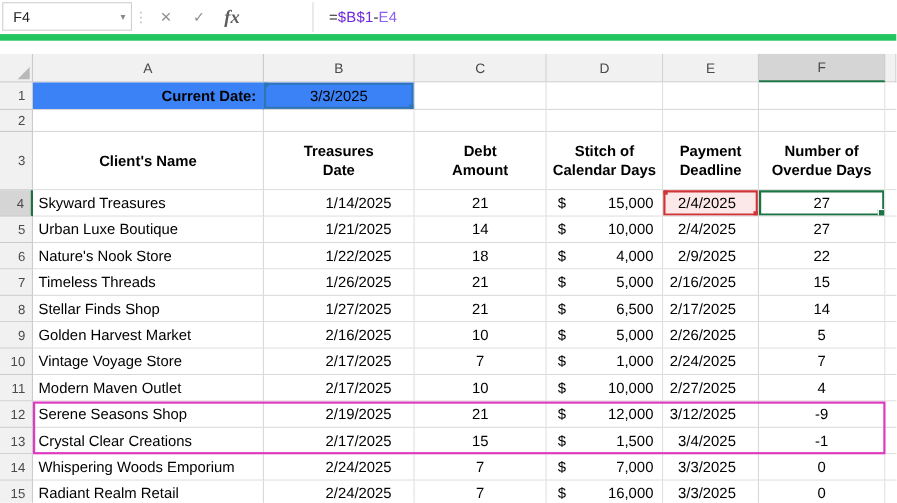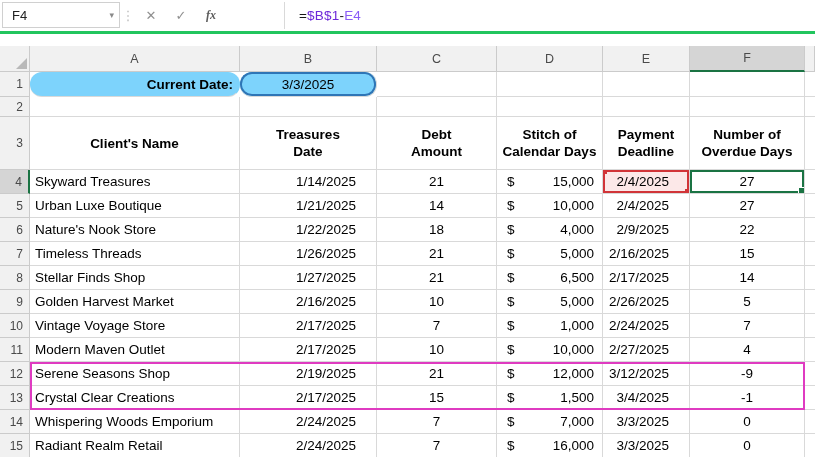--- a/index.html
+++ b/index.html
@@ -1,31 +1,31 @@
 <!DOCTYPE html>
 <html><head>
 <meta charset="utf-8">
 <style>
   html,body{margin:0;padding:0;}
   body{
     width:815px;height:457px;overflow:hidden;background:#fff;position:relative;
     font-family:"Liberation Sans",sans-serif;-webkit-font-smoothing:antialiased;
   }
   
-  .topbar{height:31px;display:flex;align-items:stretch;border-bottom:3px solid #22c55e;background:#fff;}
+  .topbar{height:31px;display:flex;align-items:stretch;border-bottom:6px solid #22c55e;background:#fff;}
   .namebox{
     width:102px;display:flex;align-items:center;justify-content:space-between;
     border:1px solid #d0d0d0;margin:2px 0 3px 2px;padding:0 5px 0 9px;
     font-size:13px;color:#222;background:#fff;
   }
   .nb-arrow{color:#8a8a8a;font-size:9px;padding-left:6px;}
   .splitter{width:16px;display:flex;align-items:center;justify-content:center;color:#bdbdbd;font-size:13px;}
   .fb-btns{display:flex;align-items:stretch;}
   .fb-btn{width:30px;display:flex;align-items:center;justify-content:center;font-size:13px;color:#909090;}
-  .fb-btn.fx{font-style:italic;font-family:"Liberation Serif",serif;font-weight:bold;font-size:12px;color:#5d5d5d;}
+  .fb-btn.fx{font-style:italic;font-family:"Liberation Serif",serif;font-weight:bold;font-size:17px;color:#5d5d5d;}
   .fb-spacer{width:58px;}
   .fb-divider{width:1px;background:#d9d9d9;margin:2px 0;}
   .fx-area{flex:1;display:flex;align-items:center;padding-left:14px;font-size:13.5px;color:#161616;letter-spacing:.2px;}
   .f-ref1{color:#6d28d9;}
   .f-ref2{color:#8b5cf6;}
   
   .grid{
     position:relative;margin-top:12px;display:grid;
     grid-template-columns:30px 210px 137px 120px 106px 87px 115px 10px;
     grid-template-rows:26px 25px 20px 53px repeat(12,24px);
@@ -45,21 +45,21 @@
   .c{
     background:#fff;border-right:1px solid #d9d9d9;border-bottom:1px solid #d9d9d9;
     display:flex;align-items:center;overflow:hidden;white-space:nowrap;position:relative;box-sizing:border-box;
   }
   .stub{border-right:none;}
   .left{padding-left:5px;}
   .right{justify-content:flex-end;padding-right:20px;}
   .center{justify-content:center;}
   .bold{font-weight:bold;}
   .th{font-weight:bold;justify-content:center;text-align:center;white-space:pre-line;line-height:17px;}
-  .fill-green{background:#7dd3fc;border-radius:12px;}
+  .fill-green{background:#3b82f6;}
   .a1{border-right-color:transparent;}
   .ref-blue{box-shadow:inset 0 0 0 2px #2e75b6;}
   .ref-blue::before{content:"";position:absolute;left:0;top:0;width:4px;height:4px;background:#2e75b6;}
   .ref-blue::after{content:"";position:absolute;right:0;bottom:0;width:4px;height:4px;background:#2e75b6;}
   .ref-red{box-shadow:inset 0 0 0 2px #d13438;background:#fce8e8;}
   .ref-red::before{content:"";position:absolute;left:0;top:0;width:4px;height:4px;background:#d13438;}
   .ref-red::after{content:"";position:absolute;right:0;bottom:0;width:4px;height:4px;background:#d13438;}
   .active-cell{box-shadow:inset 0 0 0 2px #1a7343;}
   .active-cell::after{content:"";position:absolute;right:-1px;bottom:-1px;width:5px;height:5px;background:#1a7343;border:1px solid #fff;}
   .debt{justify-content:space-between;padding:0 8px 0 10px;}

